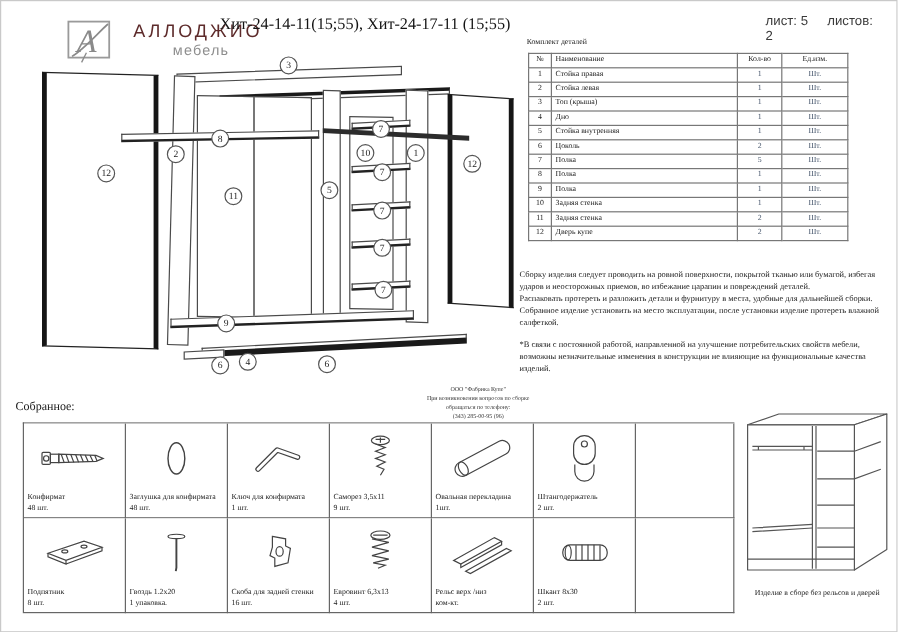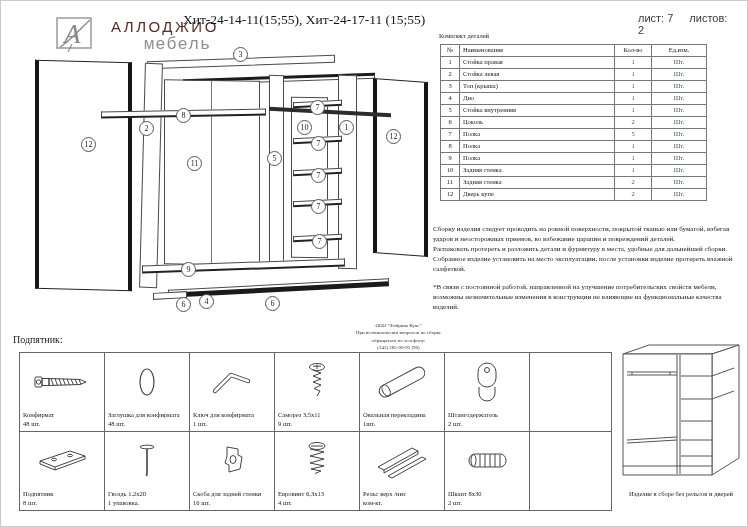--- a/index.html
+++ b/index.html
@@ -4,21 +4,21 @@
 <style>
   html,body{margin:0;padding:0;background:#e8e8e8;}
   .page{position:relative;width:748px;height:527px;background:#fff;margin:0 auto;
         font-family:"Liberation Serif",serif;color:#1c1c1c;overflow:hidden;
         border:1px solid #c9c9c9;box-sizing:border-box;}
   .abs{position:absolute;}
 
   
   .brand{font-family:"Liberation Sans",sans-serif;font-weight:normal;font-size:15px;
          letter-spacing:2.5px;color:#5d2b2b;}
-  .brand-sub{font-family:Liberation Mono, monospace;font-size:17px;color:#8e8e8e;letter-spacing:1px;}
+  .brand-sub{font-family:Liberation Sans, sans-serif;font-size:12px;color:#8e8e8e;letter-spacing:1px;}
   .title{font-size:13.5px;line-height:1.55;color:#141414;}
   .title .l2{margin-left:10px;}
   .sheet{font-family:"Liberation Sans",sans-serif;font-size:11px;color:#3a3a3a;}
   .sheet span{margin-right:16px;}
 
   
   .tbl-caption{font-size:6.5px;color:#222;}
   table.parts{border-collapse:collapse;table-layout:fixed;}
   table.parts th,table.parts td{border:1px solid #777;font-size:6.5px;padding:0 3px;
          height:11px;text-align:center;font-weight:normal;color:#222;line-height:1;}
@@ -63,21 +63,21 @@
     </svg>
   </div>
   <div class="abs brand" style="left:110px;top:17px;">АЛЛОДЖИО</div>
   <div class="abs brand-sub" style="left:143px;top:34px;">мебель</div>
 
   <div class="abs title" style="left:172px;top:9px;width:385px;">
     <div class="l2">Хит-24-14-11(15;55), Хит-24-17-11 (15;55)</div>
   </div>
 
   <div class="abs sheet" style="left:637px;top:11px;">
-    <span>лист: 7</span><span>листов: 2</span>
+    <span>лист: 5</span><span>листов: 2</span>
   </div>
 
   <div class="abs tbl-caption" style="left:438px;top:31px;">Комплект деталей</div>
   <table class="parts abs" style="left:439px;top:43px;">
     <colgroup>
         <col style="width:19px">
         <col style="width:155px">
         <col style="width:37px">
         <col style="width:55px">
       </colgroup>
@@ -225,21 +225,21 @@
     </div>
   </div>
 
   <div class="abs notes" style="left:432px;top:224px;width:313px;">
     <p class="tight">Сборку изделия следует проводить на ровной поверхности, покрытой тканью или бумагой, избегая ударов и неосторожных приемов, во избежание царапин и повреждений деталей.</p>
     <p class="tight">Распаковать протереть и разложить детали и фурнитуру в места, удобные для дальнейшей сборки.</p>
     <p>Собранное изделие установить на место эксплуатации, после установки изделие протереть влажной салфеткой.</p>
     <p>*В связи с постоянной работой, направленной на улучшение потребительских свойств мебели, возможны незначительные изменения в конструкции не влияющие на функциональные качества изделий.</p>
   </div>
 
-  <div class="abs hw-heading" style="left:12px;top:333px;">Подпятник:</div>
+  <div class="abs hw-heading" style="left:12px;top:333px;">Собранное:</div>
 
   <div class="hw-grid" style="left:18px;top:351px;">
 
     <div class="hw-cell">
       <div class="hw-icon">
         <svg class="hw-svg" viewBox="0 0 60 44">
             <g fill="none" stroke="#444" stroke-width="1">
           <rect x="3" y="17" width="7" height="10" rx="1"></rect>
               <circle cx="6.5" cy="22" r="2.2"></circle>
           <rect x="10" y="18.5" width="7" height="7"></rect>

